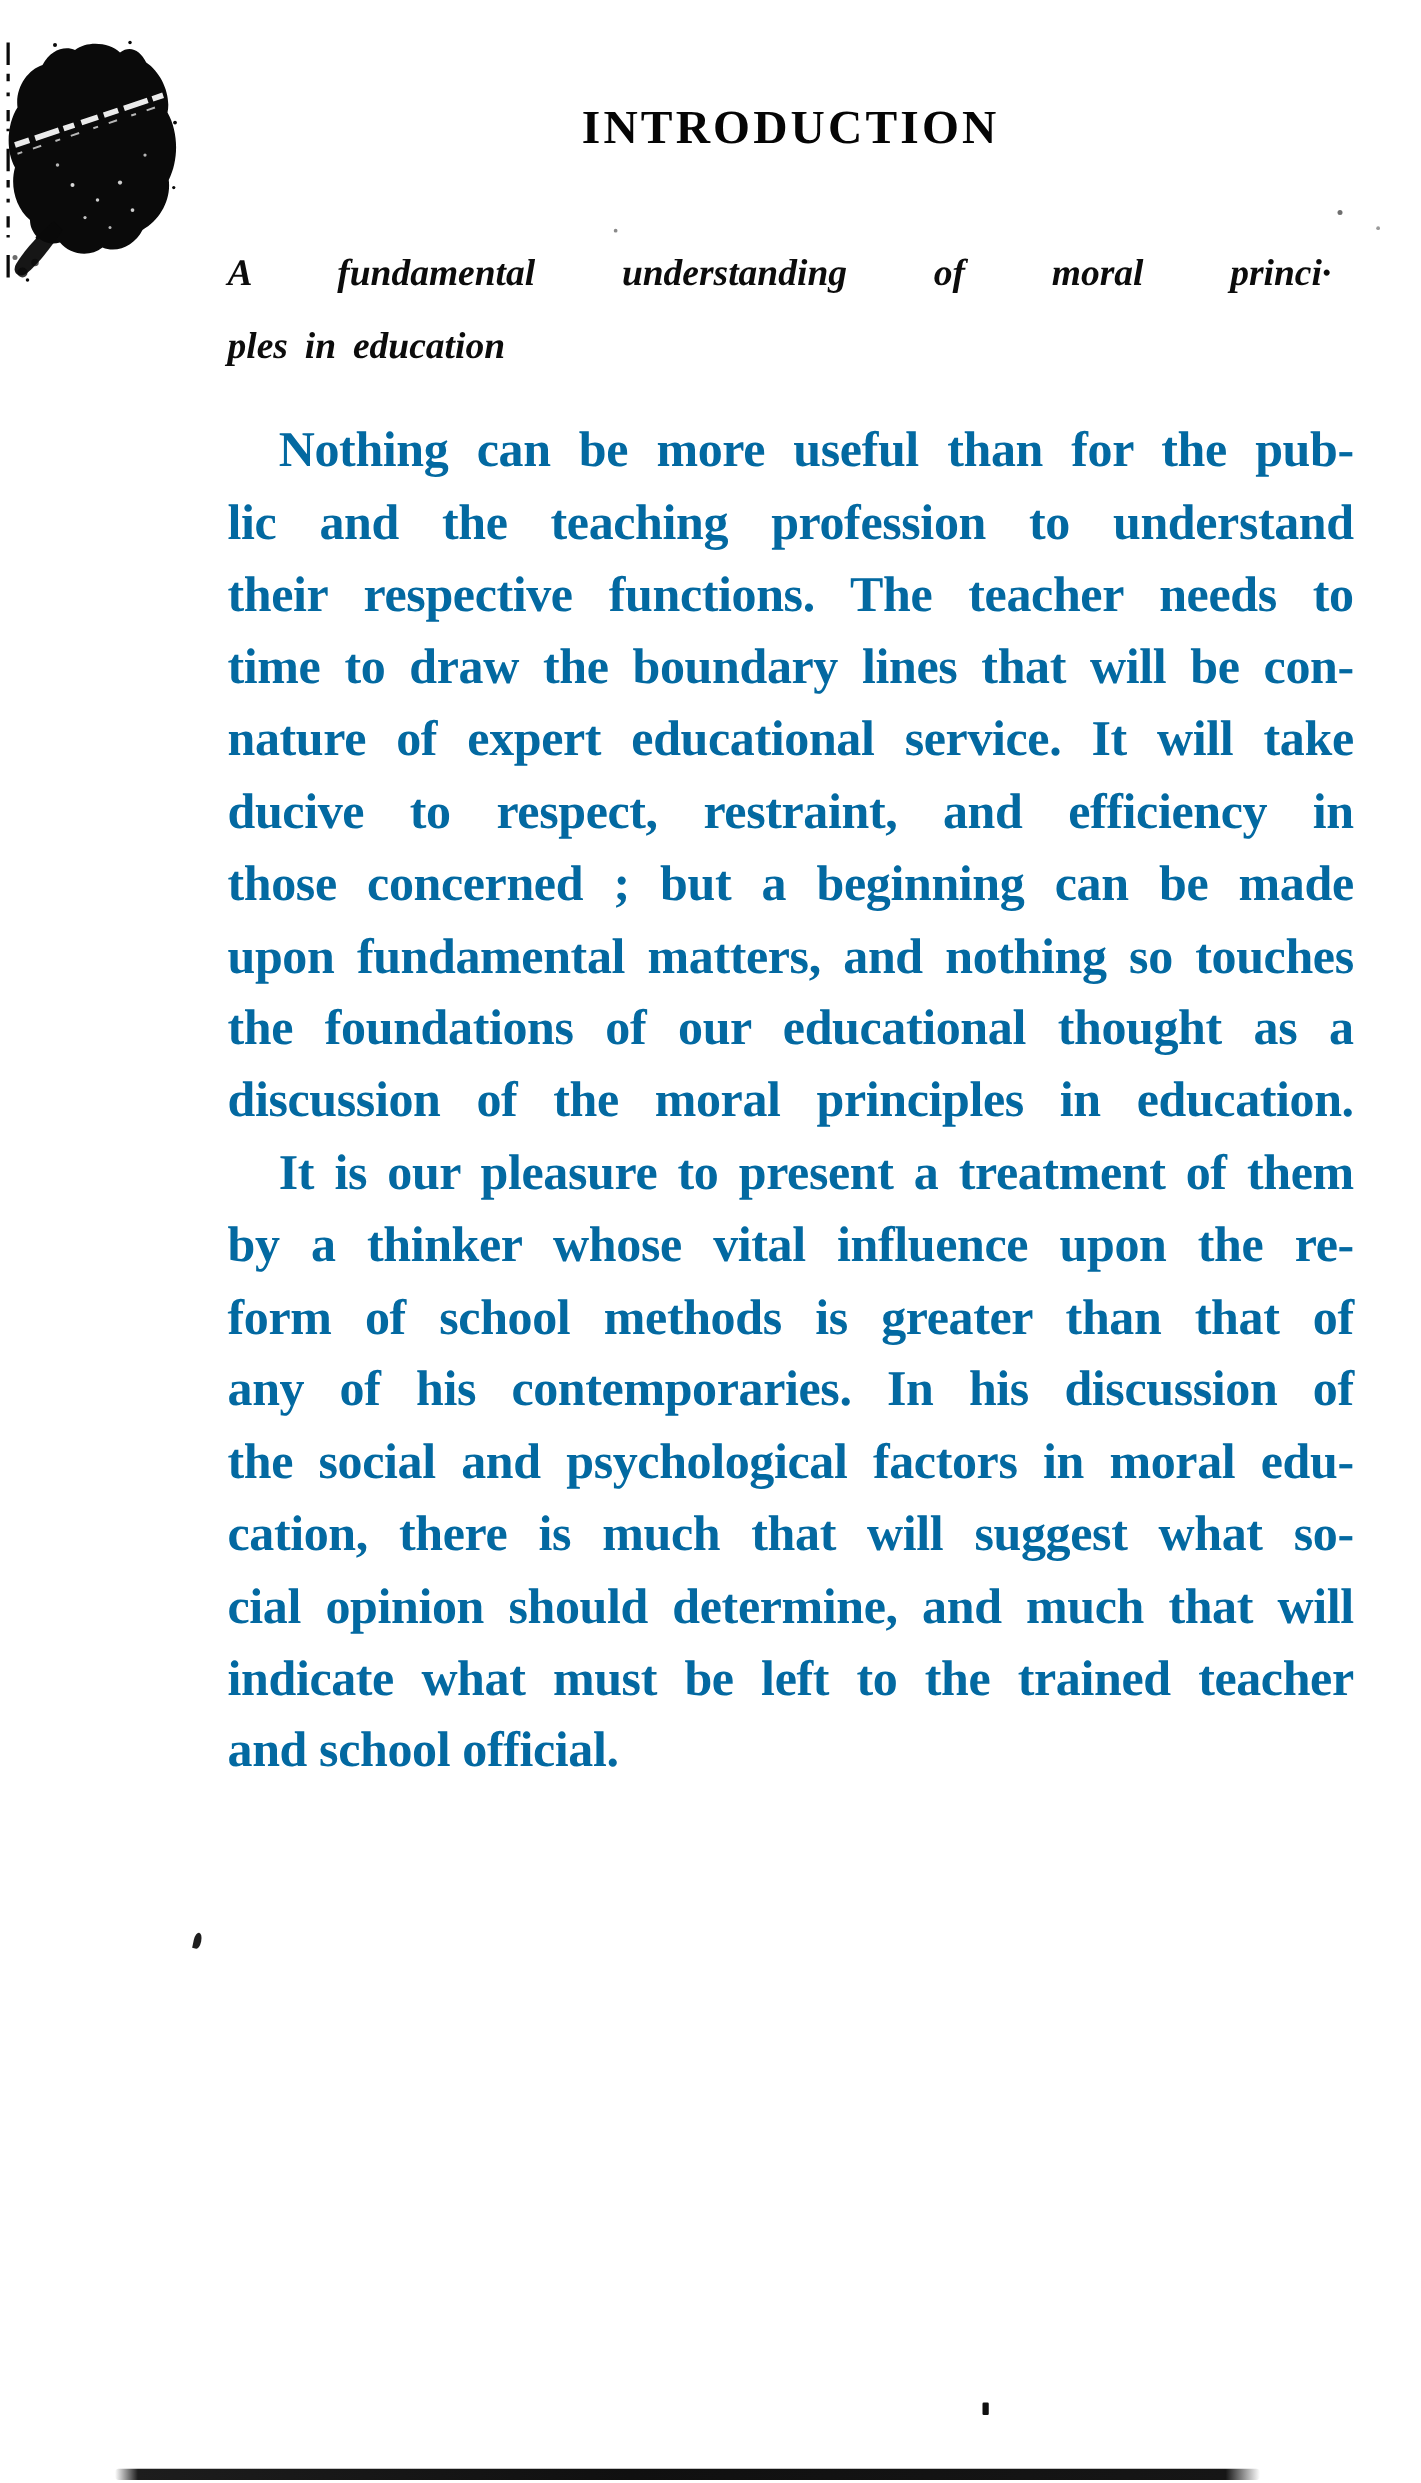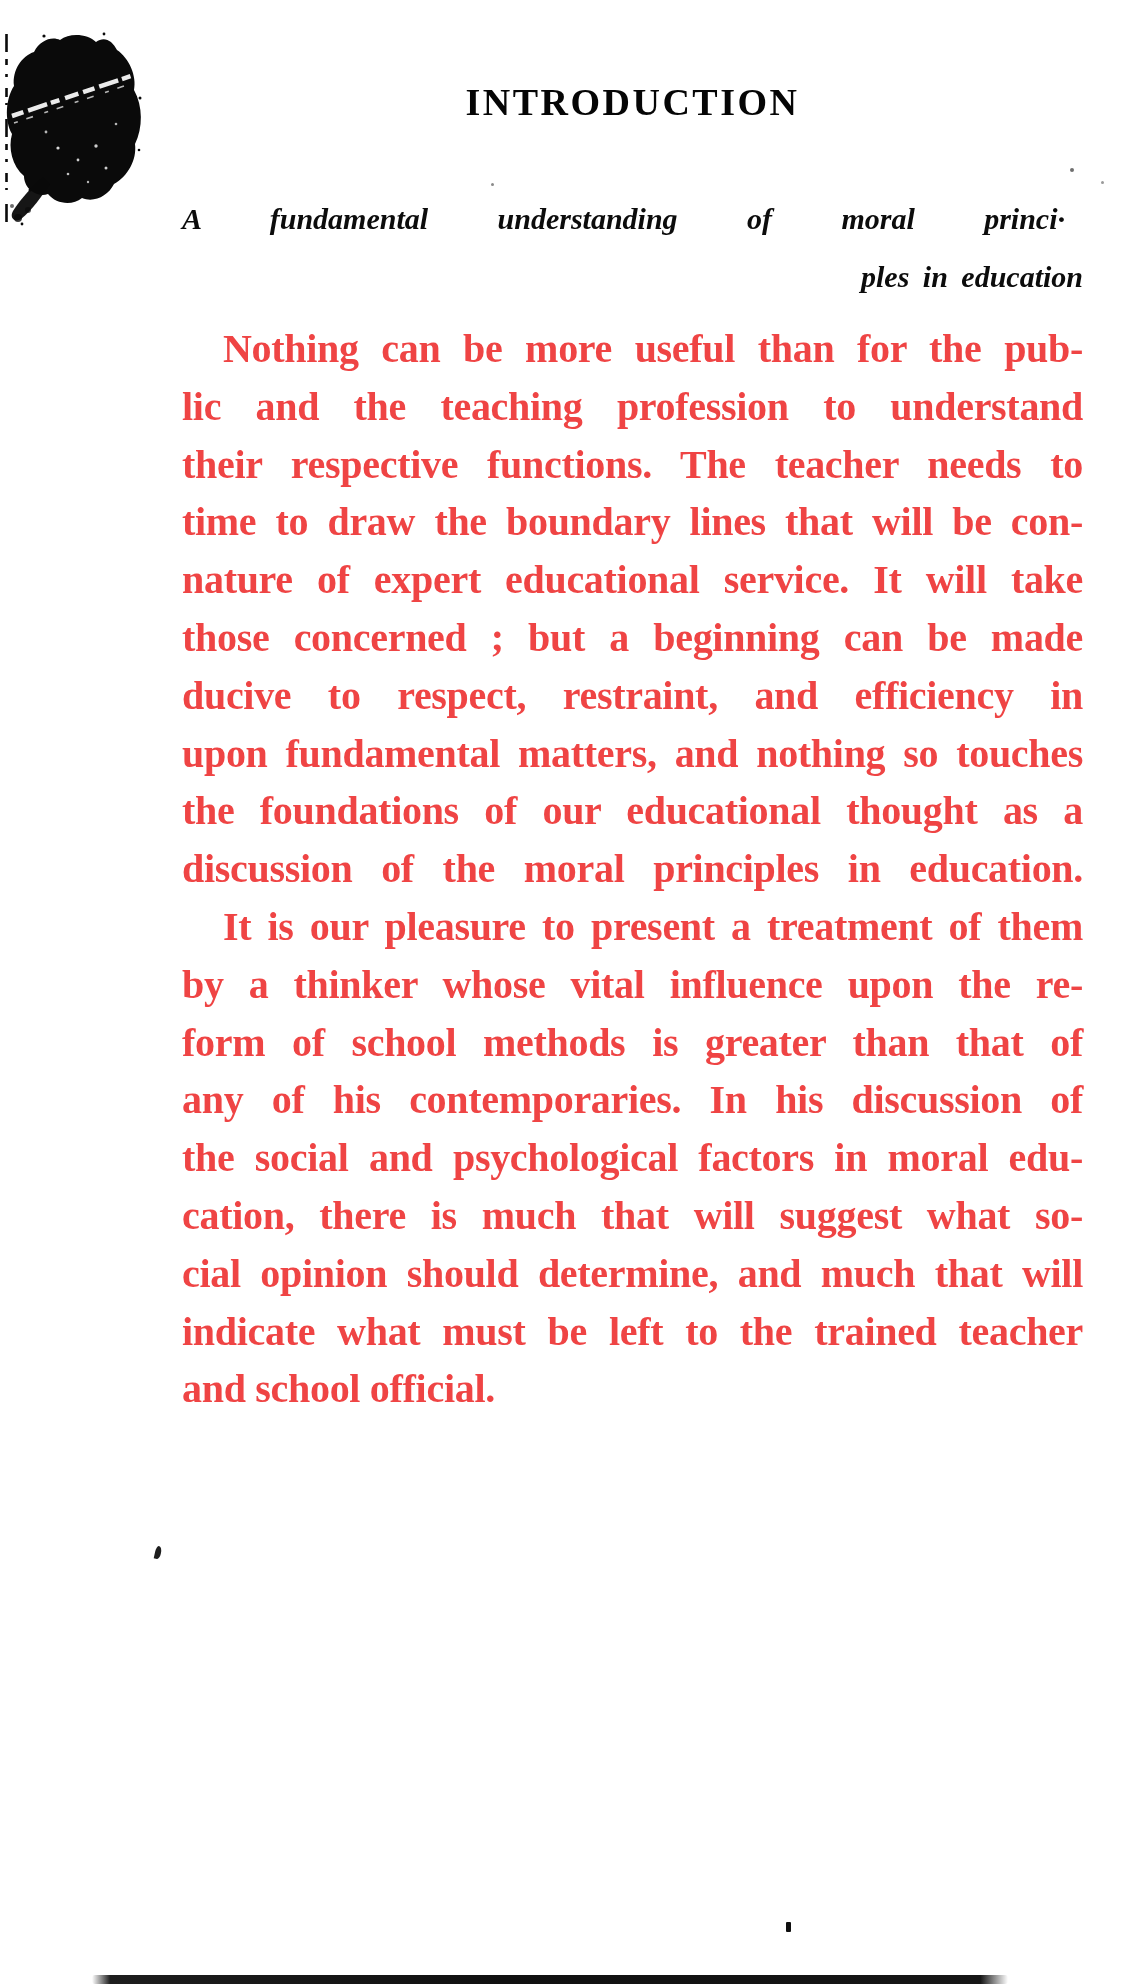--- a/index.html
+++ b/index.html
@@ -24,27 +24,27 @@
     font-style:italic;font-weight:700;
     font-size:30px;line-height:58px;color:#0c0c0c;
   }
   .subtitle-1{
     left:182px;top:190px;width:883px;
     text-align:justify;text-align-last:justify;
     word-spacing:5px;
   }
   .subtitle-2{
     left:182px;top:248px;width:901px;
-    text-align:right;word-spacing:6px;
+    text-align:left;word-spacing:6px;
   }
   
   .bodyblock{
-    left:182px;top:320px;width:901px;
+    left:182px;top:331px;width:901px;
     font-weight:600;font-size:40px;line-height:57.8px;
-    letter-spacing:-0.3px;color:#ef4444;
+    letter-spacing:-0.3px;color:#0369a1;
   }
   .line{
     text-align:justify;
     text-align-last:justify;
     white-space:normal;
   }
   .line.first{padding-left:41px;}
   .line.endleft{text-align-last:left;}
   
   .speck{position:absolute;background:#333;border-radius:50%;}
@@ -115,22 +115,22 @@
 <div class="abs subtitle-line subtitle-1">A fundamental understanding of moral princi·</div>
 <div class="abs subtitle-line subtitle-2">ples in education</div>
 
 <div class="abs bodyblock">
   <div>
       <div class="line first">Nothing can be more useful than for the pub-</div>
       <div class="line">lic and the teaching profession to understand</div>
       <div class="line">their respective functions. The teacher needs to</div>
       <div class="line">time to draw the boundary lines that will be con-</div>
       <div class="line">nature of expert educational service. It will take</div>
+      <div class="line">ducive to respect, restraint, and efficiency in</div>
       <div class="line">those concerned ; but a beginning can be made</div>
-      <div class="line">ducive to respect, restraint, and efficiency in</div>
       <div class="line">upon fundamental matters, and nothing so touches</div>
       <div class="line">the foundations of our educational thought as a</div>
       <div class="line">discussion of the moral principles in education.</div>
     </div>
   <div>
       <div class="line first">It is our pleasure to present a treatment of them</div>
       <div class="line">by a thinker whose vital influence upon the re-</div>
       <div class="line">form of school methods is greater than that of</div>
       <div class="line">any of his contemporaries. In his discussion of</div>
       <div class="line">the social and psychological factors in moral edu-</div>

